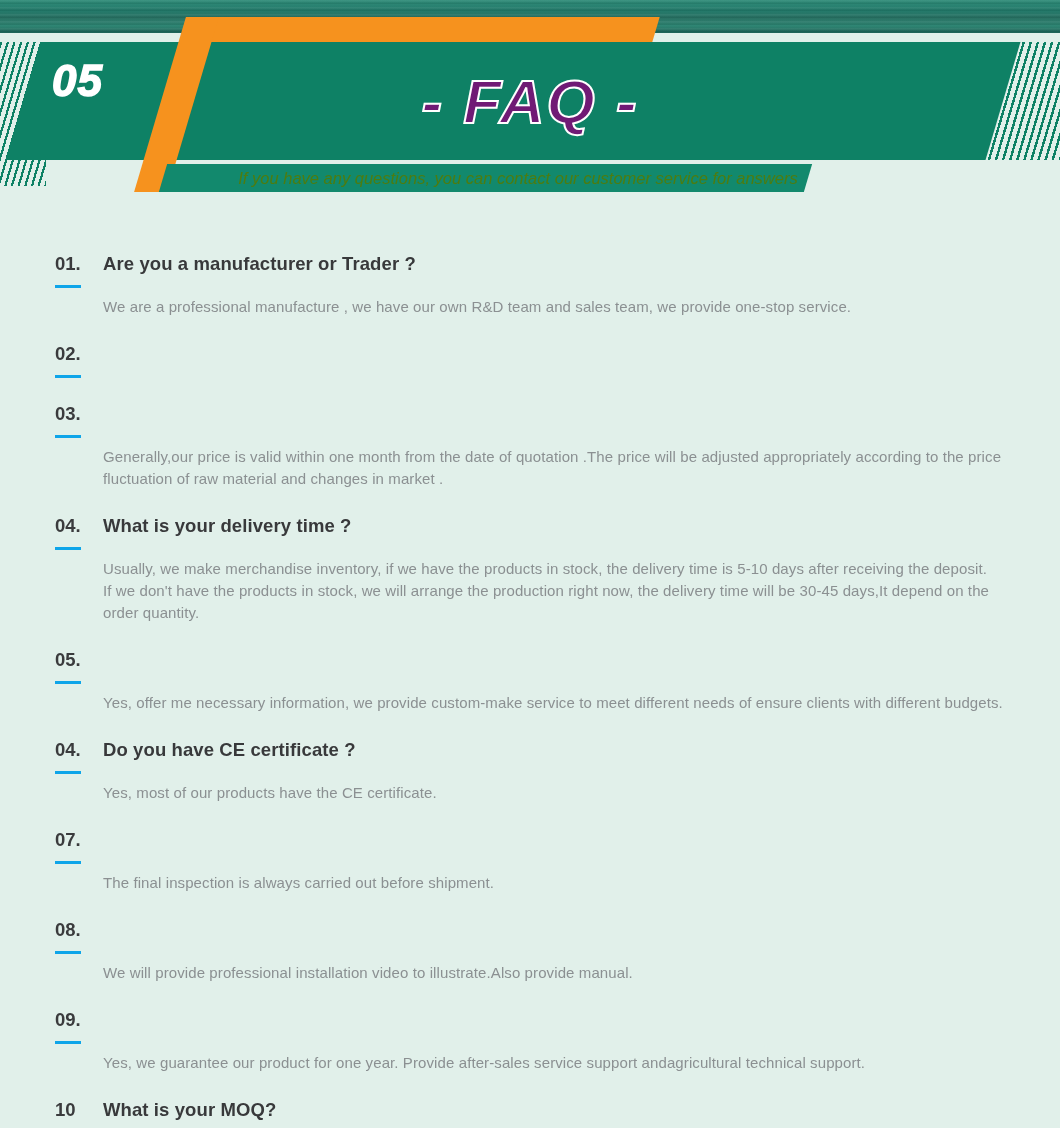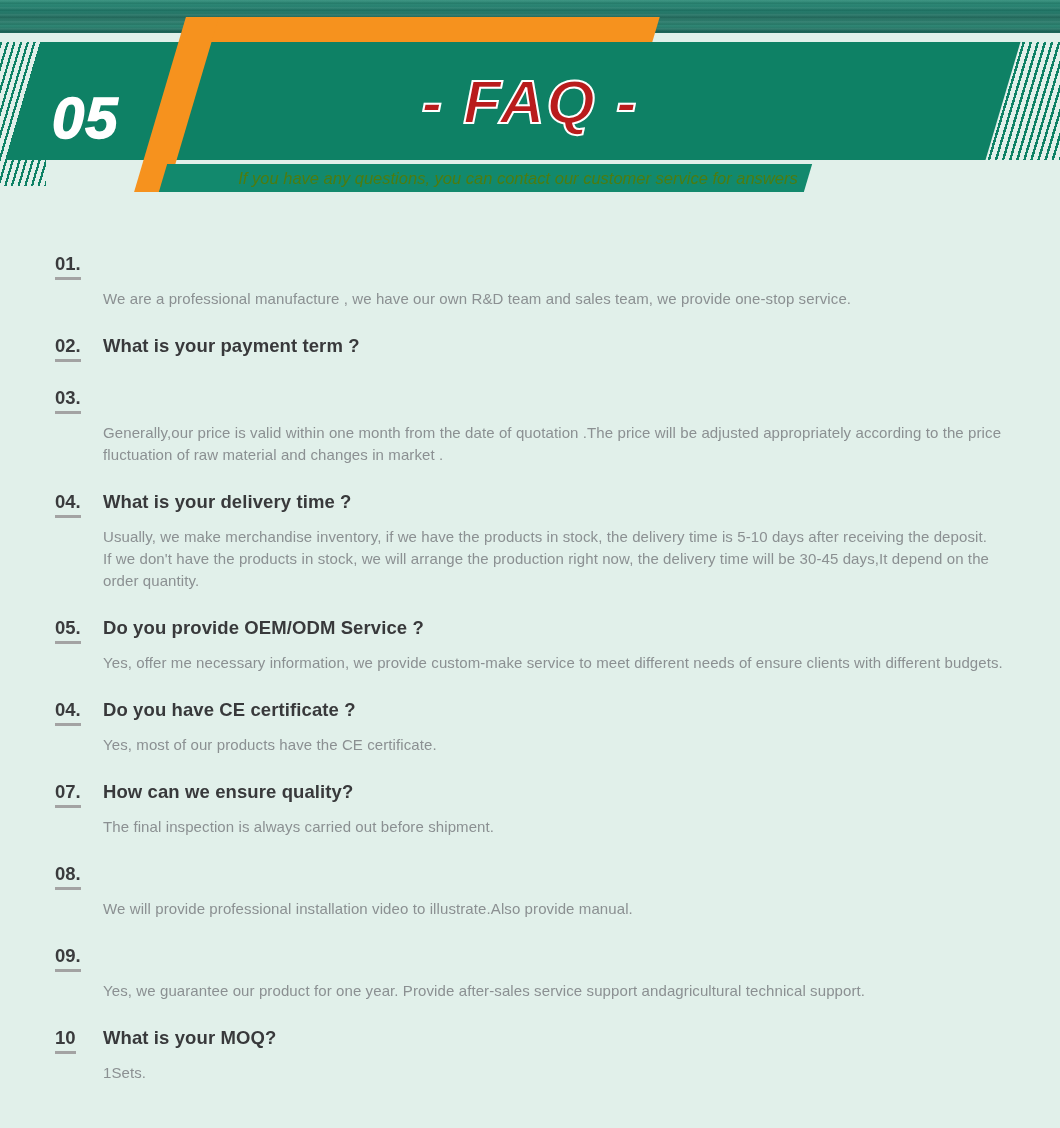--- a/index.html
+++ b/index.html
@@ -26,27 +26,27 @@
   }
   .num-block{
     position:absolute;left:23px;top:42px;width:139px;height:118px;
     background:#0e8165;transform:skewX(-16.5deg);
   }
   .banner{
     position:absolute;left:193px;top:42px;width:810px;height:118px;
     background:#0e8165;transform:skewX(-16.5deg);
   }
   .num-text{
-    position:absolute;left:52px;top:84px;width:120px;
-    color:#fff;font-size:58px;font-weight:700;font-style:italic;
+    position:absolute;left:52px;top:56px;width:120px;
+    color:#fff;font-size:44px;font-weight:700;font-style:italic;
     letter-spacing:1px;-webkit-text-stroke:1.5px #fff;
   }
   .faq-title{
     position:absolute;left:330px;top:66px;width:400px;text-align:center;
-    color:#b91c1c;font-size:62px;font-weight:700;font-style:italic;
+    color:#701a75;font-size:62px;font-weight:700;font-style:italic;
     letter-spacing:2px;-webkit-text-stroke:2px #fff;
   }
   .orange-bar{
     position:absolute;left:188px;top:17px;width:468px;height:25px;
     background:#f6921e;transform:skewX(-16.5deg);
   }
   .orange-desc{
     position:absolute;left:160px;top:17px;width:33px;height:175px;
     background:#f6921e;transform:skewX(-16.5deg);
   }
@@ -64,21 +64,21 @@
     position:absolute;left:0;top:252px;width:1060px;
     margin:0;padding:0 0 0 55px;list-style:none;
   }
   .faq-item{margin:0 0 24px 0;}
   .q-row{display:flex;align-items:flex-start;}
   .q-num{
     width:48px;flex:0 0 48px;
     font-size:18.5px;font-weight:700;color:#3a3b3d;line-height:24px;
   }
   .q-num .u{
-    display:inline-block;border-bottom:3px solid #a3a3a3;padding-bottom:1px;
+    display:inline-block;border-bottom:3px solid #0ea5e9;padding-bottom:9px;
   }
   .q-text{
     margin:0;font-size:18.5px;font-weight:700;color:#38393b;line-height:24px;
     letter-spacing:0.1px;
   }
   .a-text{
     margin:8px 0 0 48px;max-width:908px;
     font-size:15px;color:#8b9092;line-height:22px;
     white-space:pre-line;letter-spacing:0.1px;
   }
@@ -97,61 +97,59 @@
   <div class="num-text">05</div>
   <div class="faq-title">- FAQ -</div>
   <div class="subtitle-bar"></div>
   <div class="subtitle-text">If you have any questions, you can contact our customer service for answers</div>
 </div>
 
 <ul class="faq-list">
   <li class="faq-item">
     <div class="q-row">
       <span class="q-num"><span class="u">01.</span></span>
+      <h3 class="q-text">Are you a manufacturer or Trader ?</h3>
     </div>
     <p class="a-text">We are a professional manufacture , we have our own R&amp;D team and sales team, we provide one-stop service.</p>
   </li>
   <li class="faq-item">
     <div class="q-row">
       <span class="q-num"><span class="u">02.</span></span>
-      <h3 class="q-text">What is your payment term ?</h3>
     </div>
   </li>
   <li class="faq-item">
     <div class="q-row">
       <span class="q-num"><span class="u">03.</span></span>
     </div>
     <p class="a-text">Generally,our price is valid within one month from the date of quotation .The price will be adjusted appropriately according to the price fluctuation of raw material and changes in market .</p>
   </li>
   <li class="faq-item">
     <div class="q-row">
       <span class="q-num"><span class="u">04.</span></span>
       <h3 class="q-text">What is your delivery time ?</h3>
     </div>
     <p class="a-text">Usually, we make merchandise inventory, if we have the products in stock, the delivery time is 5-10 days after receiving the deposit.
 If we don't have the products in stock, we will arrange the production right now, the delivery time will be 30-45 days,It depend on the order quantity.</p>
   </li>
   <li class="faq-item">
     <div class="q-row">
       <span class="q-num"><span class="u">05.</span></span>
-      <h3 class="q-text">Do you provide OEM/ODM Service ?</h3>
     </div>
     <p class="a-text">Yes, offer me necessary information, we provide custom-make service to meet different needs of ensure clients with different budgets.</p>
   </li>
   <li class="faq-item">
     <div class="q-row">
       <span class="q-num"><span class="u">04.</span></span>
       <h3 class="q-text">Do you have CE certificate ?</h3>
     </div>
     <p class="a-text">Yes, most of our products have the CE certificate.</p>
   </li>
   <li class="faq-item">
     <div class="q-row">
       <span class="q-num"><span class="u">07.</span></span>
-      <h3 class="q-text">How can we ensure quality?</h3>
     </div>
     <p class="a-text">The final inspection is always carried out before shipment.</p>
   </li>
   <li class="faq-item">
     <div class="q-row">
       <span class="q-num"><span class="u">08.</span></span>
     </div>
     <p class="a-text">We will provide professional installation video to illustrate.Also provide manual.</p>
   </li>
   <li class="faq-item">

